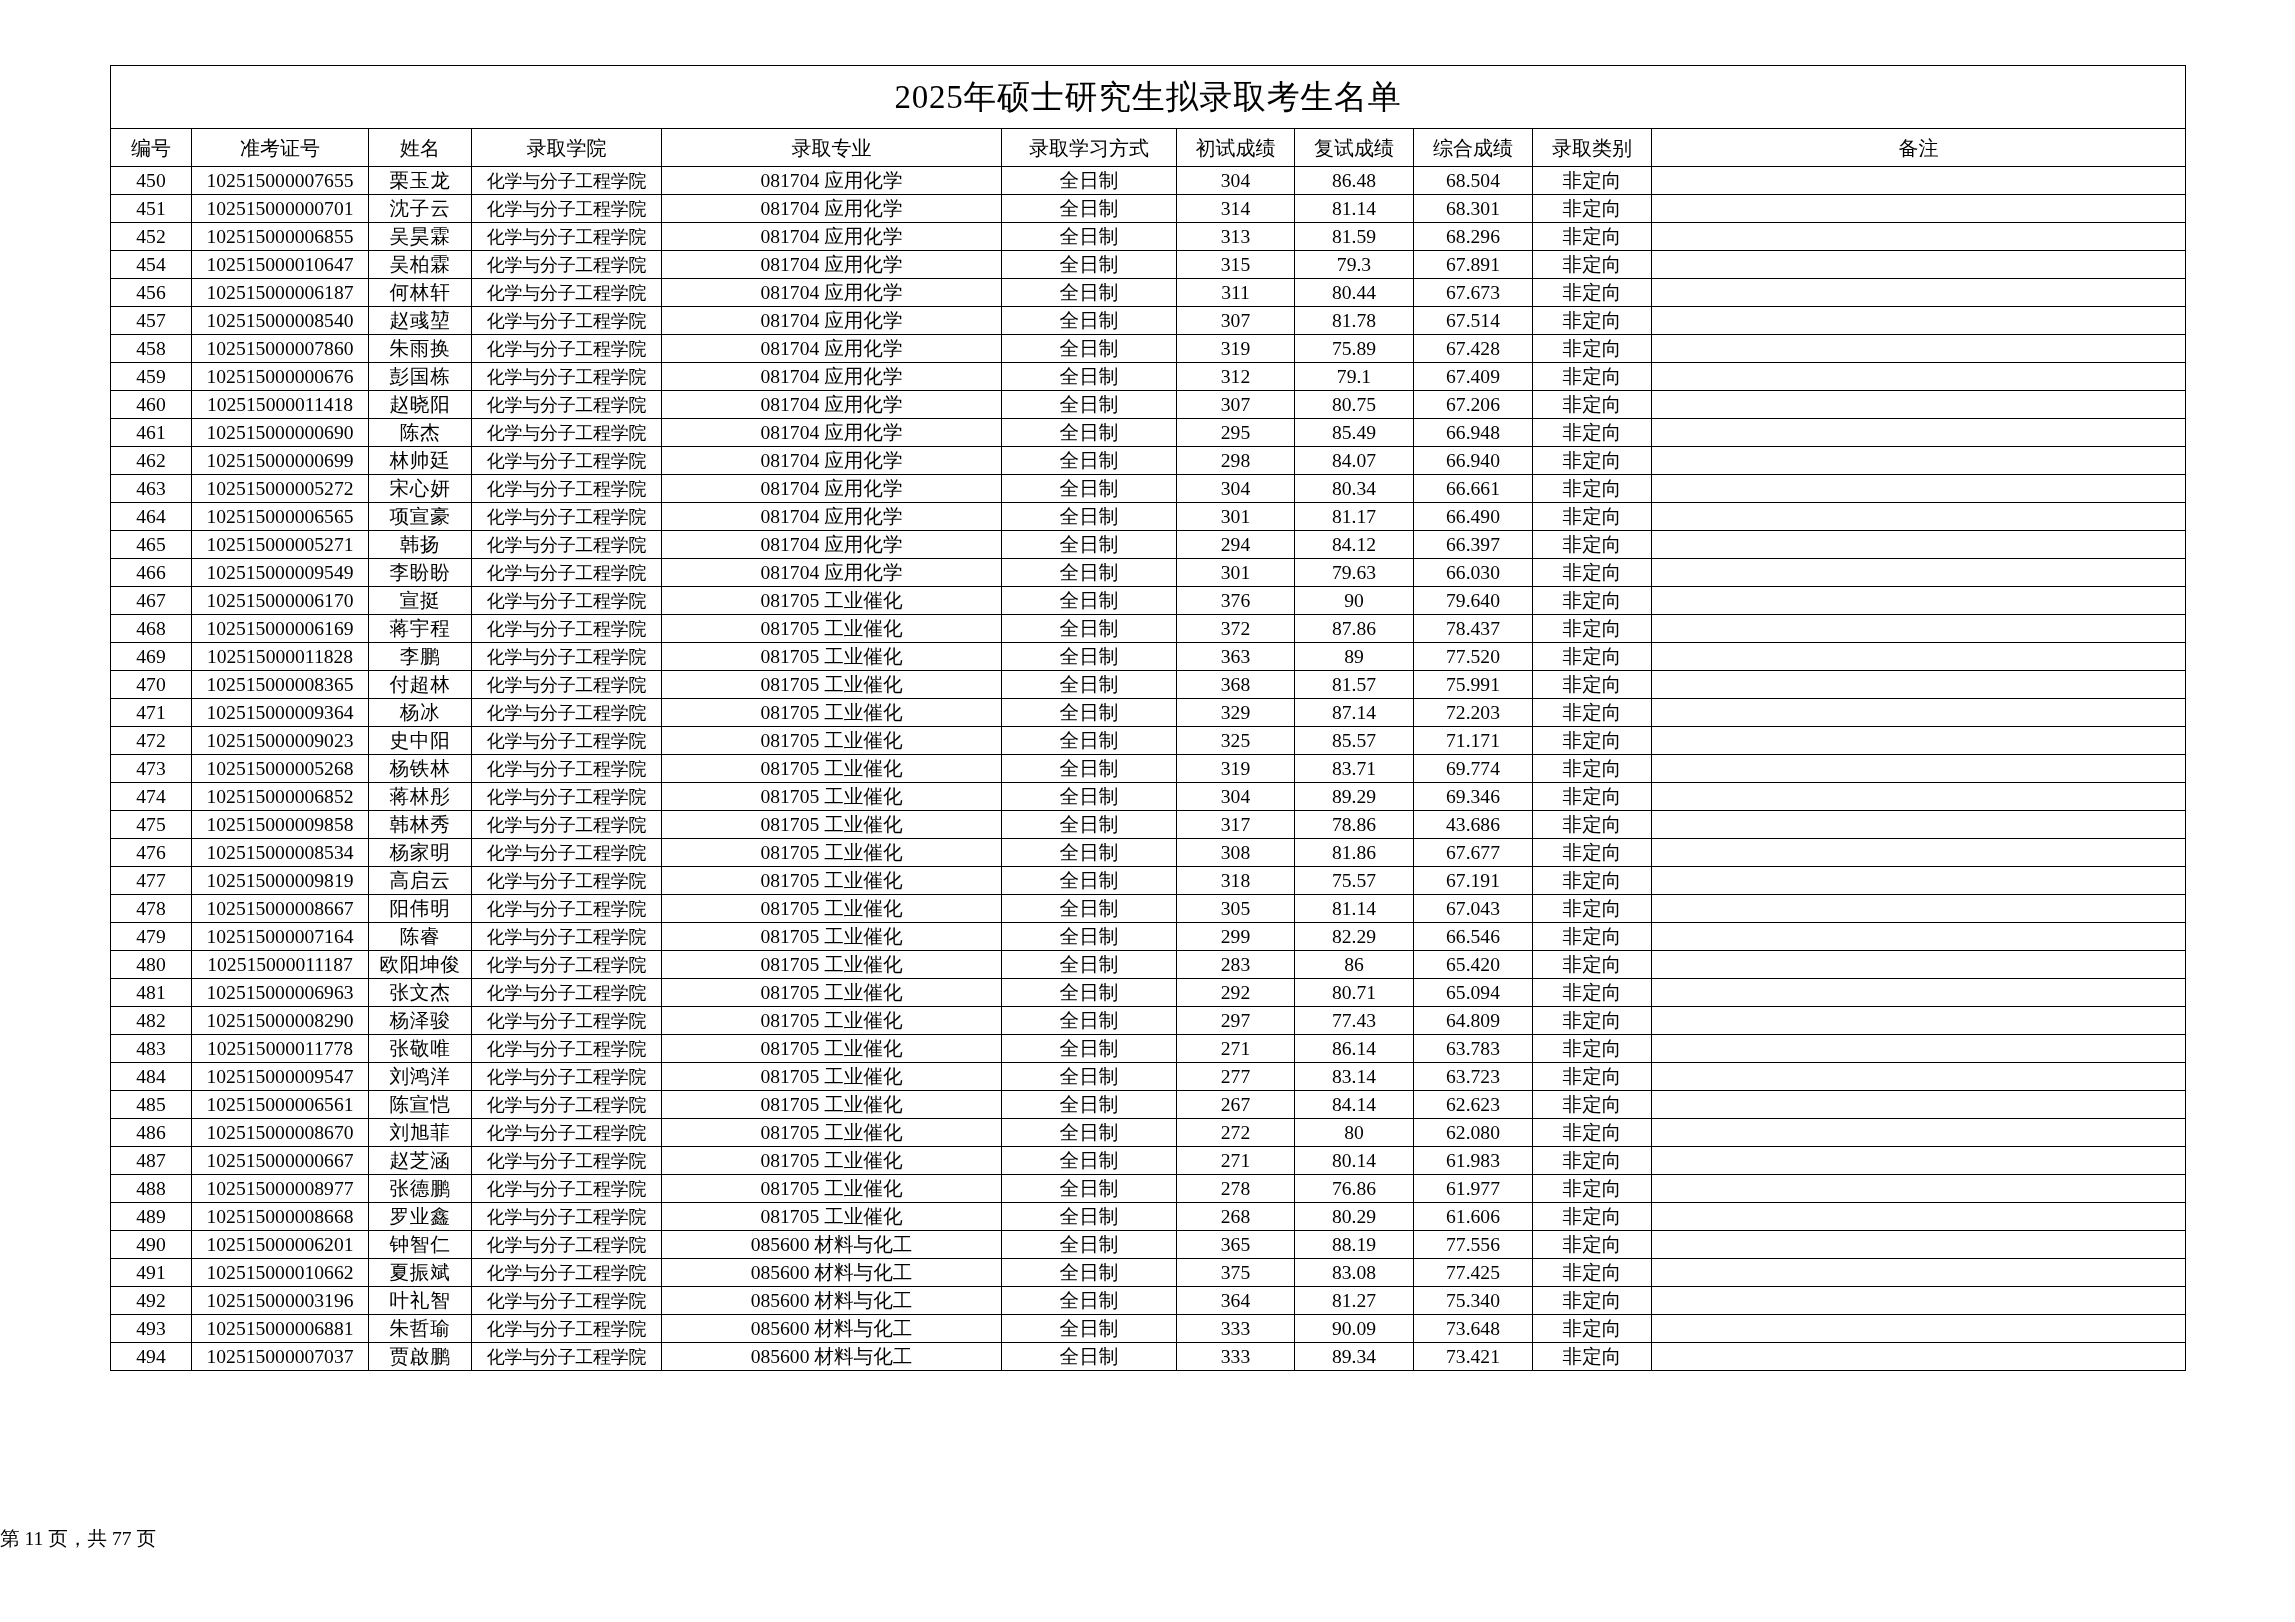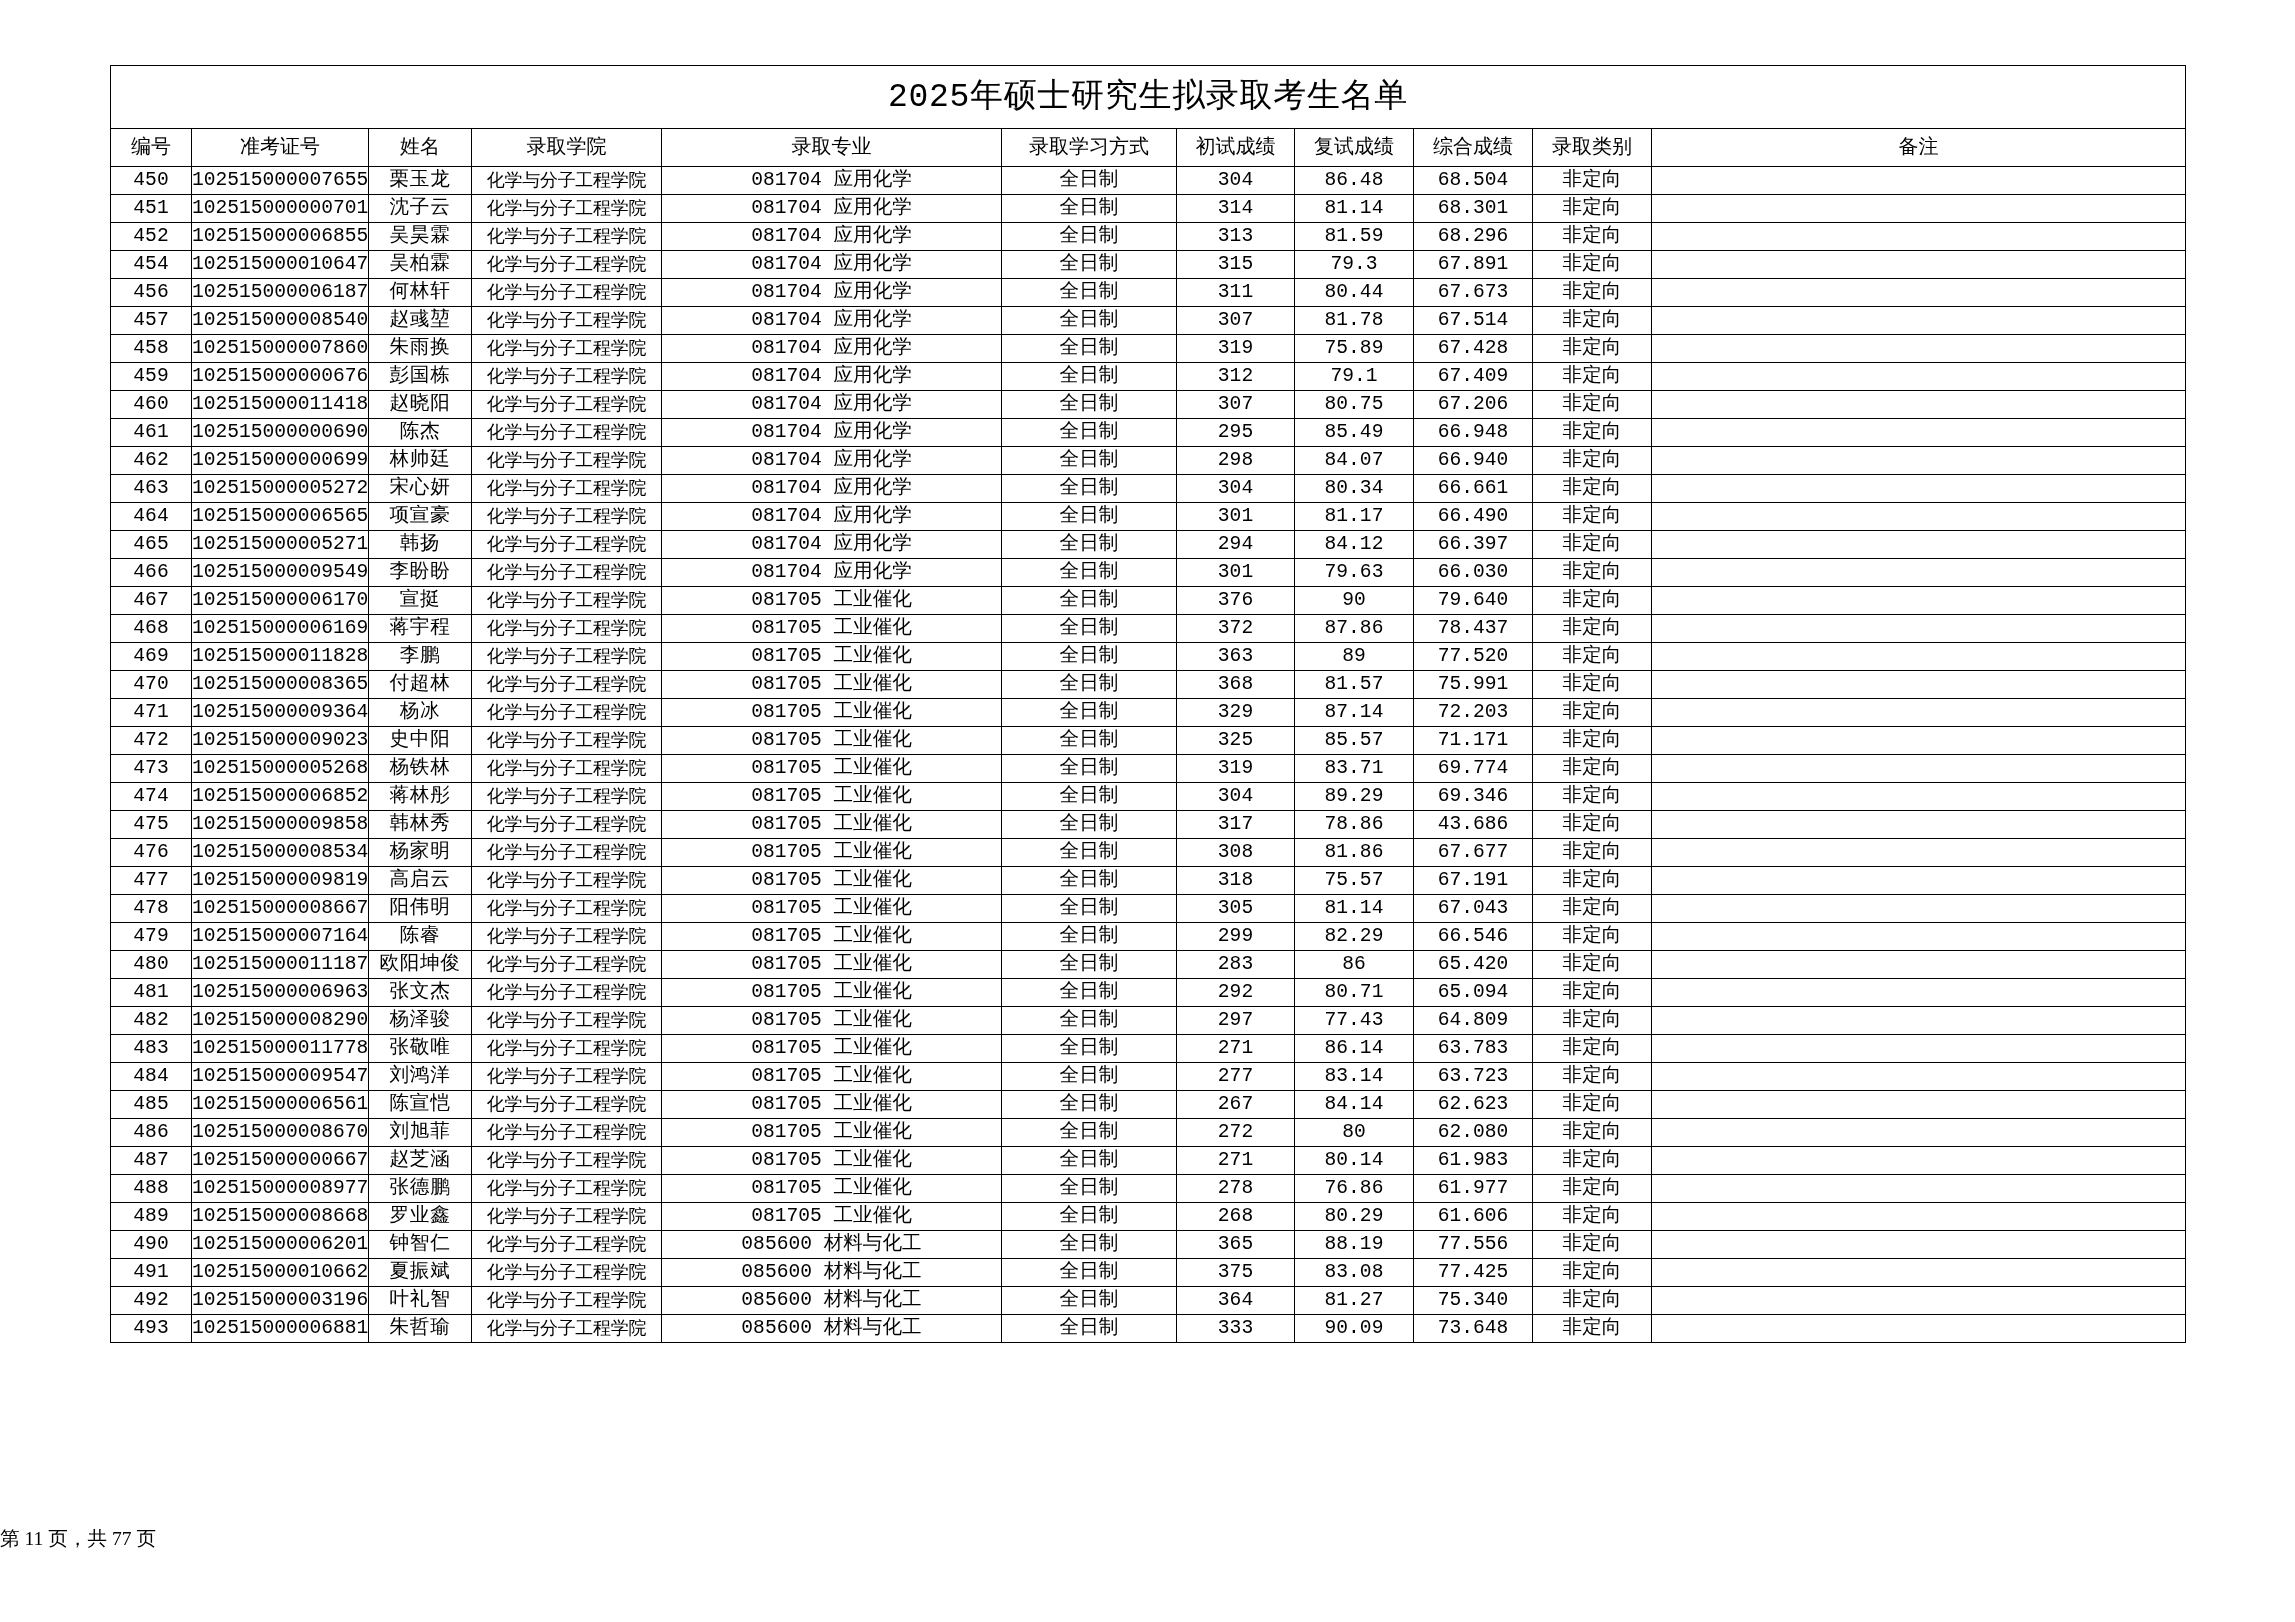--- a/index.html
+++ b/index.html
@@ -19,21 +19,20 @@
     left: 0; top: 0;
     width: 2295px;
     height: 1623px;
     box-sizing: border-box;
   }
   .doc-frame {
     position: absolute;
     left: 110px;
     top: 65px;
     width: 2076px;
-    font-family: Liberation Mono, monospace;
   }
   table.main {
     border-collapse: collapse;
     table-layout: fixed;
     width: 2076px;
     font-size: 19.6px;
   }
   table.main td, table.main th {
     border: 1.3px solid #000000;
     padding: 0;
@@ -666,19 +665,32 @@
             <td class="name">朱哲瑜</td>
             <td class="college">化学与分子工程学院</td>
             <td class="major">085600 材料与化工</td>
             <td class="mode">全日制</td>
             <td class="first">333</td>
             <td class="second">90.09</td>
             <td class="total">73.648</td>
             <td class="type">非定向</td>
             <td class="note"></td>
           </tr>
+          <tr>
+            <td class="id">494</td>
+            <td class="ticket">102515000007037</td>
+            <td class="name">贾啟鹏</td>
+            <td class="college">化学与分子工程学院</td>
+            <td class="major">085600 材料与化工</td>
+            <td class="mode">全日制</td>
+            <td class="first">333</td>
+            <td class="second">89.34</td>
+            <td class="total">73.421</td>
+            <td class="type">非定向</td>
+            <td class="note"></td>
+          </tr>
         </tbody>
     </table>
   </div>
 
   <div class="footer">第 11 页，共 77 页</div>
 </div>
 
 
 </body></html>

